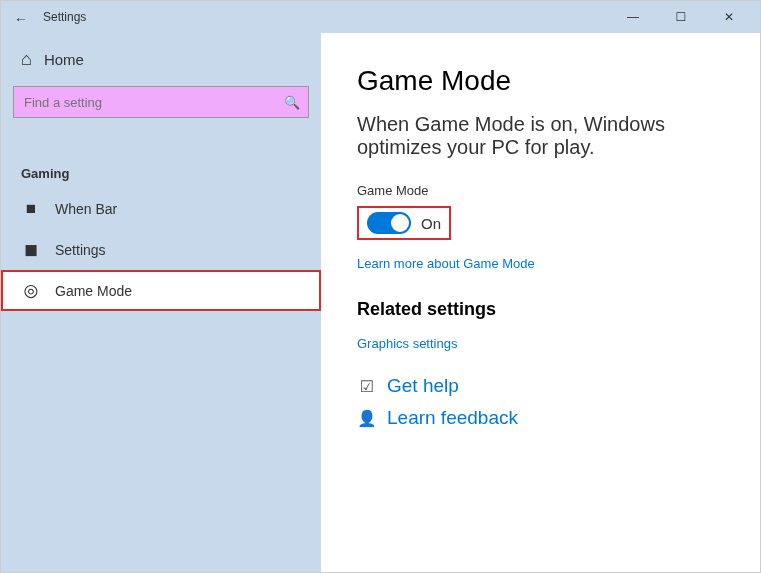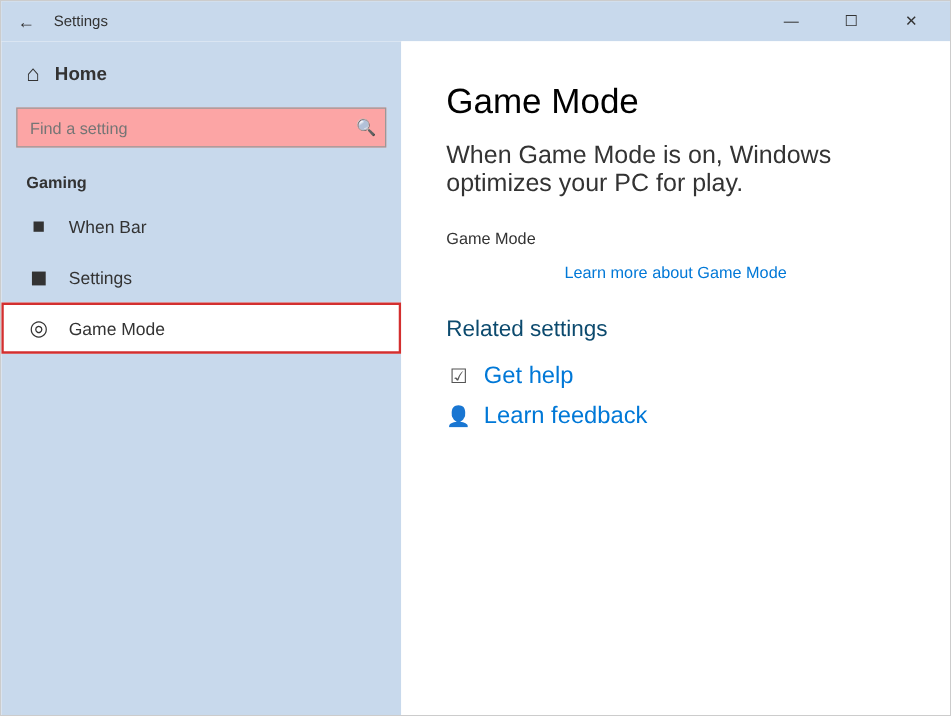--- a/index.html
+++ b/index.html
@@ -82,50 +82,50 @@
       cursor: pointer;
       gap: 12px;
     }
     .sidebar-home-icon {
       font-size: 18px;
       color: #333;
     }
     .sidebar-home-label {
       font-size: 15px;
       color: #333;
-      font-weight: bold;
     }
 
     .sidebar-search {
       margin: 0 12px 12px 12px;
       position: relative;
     }
     .sidebar-search input {
       width: 100%;
       height: 32px;
       border: 1px solid #999;
       padding: 0 32px 0 10px;
       font-size: 13px;
-      background: #fca5a5;
+      background: #f0abfc;
       outline: none;
     }
     .sidebar-search-icon {
       position: absolute;
       right: 8px;
       top: 50%;
       transform: translateY(-50%);
       color: #555;
       font-size: 13px;
     }
 
     .sidebar-section-label {
       font-size: 13px;
       font-weight: 700;
       color: #333;
       padding: 8px 20px 8px 20px;
+      margin-top: 28px;
     }
 
     .sidebar-item {
       display: flex;
       align-items: center;
       padding: 10px 20px;
       cursor: pointer;
       gap: 14px;
     }
     .sidebar-item.active {
@@ -206,27 +206,26 @@
     }
 
     .learn-more-link {
       display: block;
       color: #0078d7;
       font-size: 13px;
       text-decoration: none;
       margin-top: 12px;
       margin-bottom: 28px;
       cursor: pointer;
-      text-align: center;
     }
 
     .related-title {
       font-size: 18px;
-      font-weight: 400;
-      color: #0c4a6e;
+      font-weight: 700;
+      color: #000000;
       margin-bottom: 16px;
     }
 
     .related-link {
       display: block;
       color: #0078d7;
       font-size: 13px;
       text-decoration: none;
       margin-bottom: 24px;
       cursor: pointer;
@@ -307,25 +306,30 @@
     </div>
 
     <div class="content">
 
       <h1 class="page-title">Game Mode</h1>
 
       <p class="page-description">When Game Mode is on, Windows optimizes your PC for play.</p>
 
       <div class="setting-label">Game Mode</div>
 
+      <div class="toggle-row">
+        <div class="toggle-switch"></div>
+        <span class="toggle-label">On</span>
+      </div>
 
       <a class="learn-more-link">Learn more about Game Mode</a>
 
       <h2 class="related-title">Related settings</h2>
 
+      <a class="related-link">Graphics settings</a>
 
       <div class="help-items">
 
         <div class="help-item">
           <span class="help-item-icon">☑</span>
           <span class="help-item-label">Get help</span>
         </div>
 
         <div class="help-item">
           <span class="help-item-icon">👤</span>

